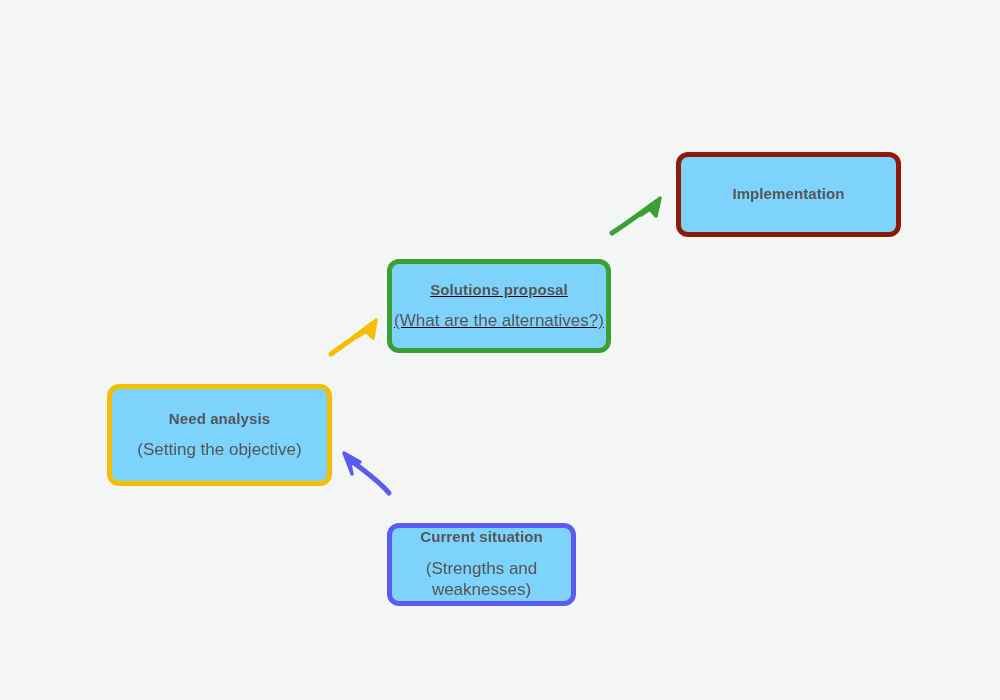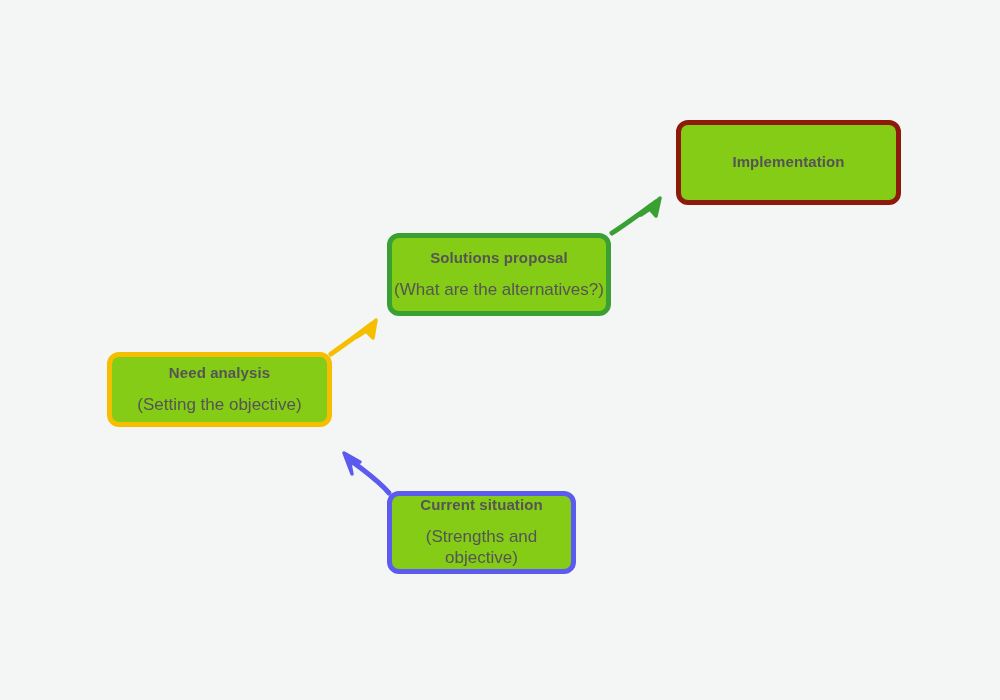--- a/index.html
+++ b/index.html
@@ -22,30 +22,31 @@
   #arrow-layer {
     position: absolute;
     left: 0;
     top: 0;
     width: 1000px;
     height: 700px;
   }
   .node {
     position: absolute;
     box-sizing: border-box;
-    background: #84cc16;
+    background: #7dd3fc;
     border-style: solid;
     border-width: 5px;
     border-radius: 12px;
     display: flex;
     flex-direction: column;
     align-items: center;
     justify-content: center;
     text-align: center;
     z-index: 2;
+    margin-top: 32px;
   }
   .node-title {
     font-size: 15px;
     font-weight: bold;
     color: #555555;
     letter-spacing: 0.1px;
     line-height: 1.25;
   }
   .node-subtitle {
     font-size: 17px;
@@ -74,29 +75,29 @@
     </g>
 
     <g>
       <path d="M 612 233 C 626 224 642 212 656 202" fill="none" stroke="#3aa033" stroke-width="5" stroke-linecap="round"></path>
       <path d="M 660 198 L 656 216 L 650 209 L 641 215 Z" fill="#3aa033" stroke="#3aa033" stroke-width="3.5" stroke-linejoin="round" stroke-linecap="round"></path>
     </g>
   </svg>
 
   <div class="node has-sub" style="left:387px; top:491px; width:189px; height:83px; border-color:#5b5bf0;">
     <div class="node-title">Current situation</div>
-    <div class="node-subtitle">(Strengths and objective)</div>
+    <div class="node-subtitle">(Strengths and weaknesses)</div>
   </div>
 
-  <div class="node has-sub" style="left:107px; top:352px; width:225px; height:75px; border-color:#f5be00;">
+  <div class="node has-sub" style="left:107px; top:352px; width:225px; height:102px; border-color:#f5be00;">
     <div class="node-title">Need analysis</div>
     <div class="node-subtitle">(Setting the objective)</div>
   </div>
 
-  <div class="node has-sub" style="left:387px; top:233px; width:224px; height:83px; border-color:#3aa033;">
+  <div class="node has-sub" style="left:387px; top:227px; width:224px; height:94px; border-color:#3aa033;text-decoration:underline;">
     <div class="node-title">Solutions proposal</div>
     <div class="node-subtitle">(What are the alternatives?)</div>
   </div>
 
   <div class="node" style="left:676px; top:120px; width:225px; height:85px; border-color:#8e1b09;">
     <div class="node-title">Implementation</div>
   </div>
 
 </div>
 

